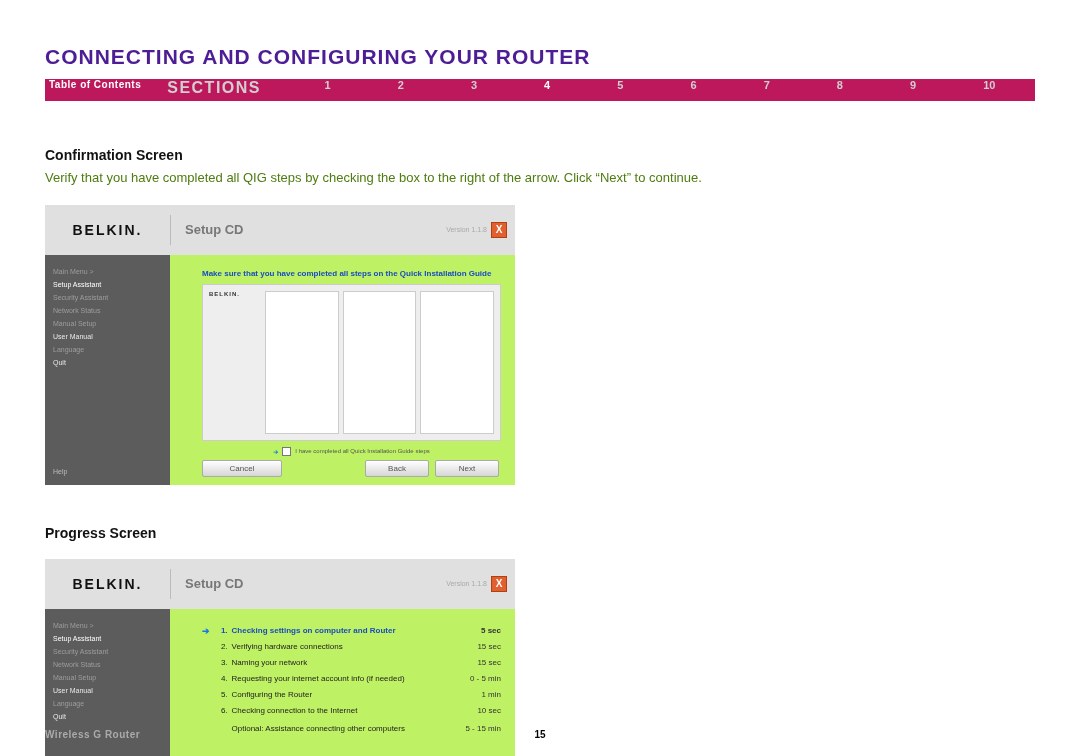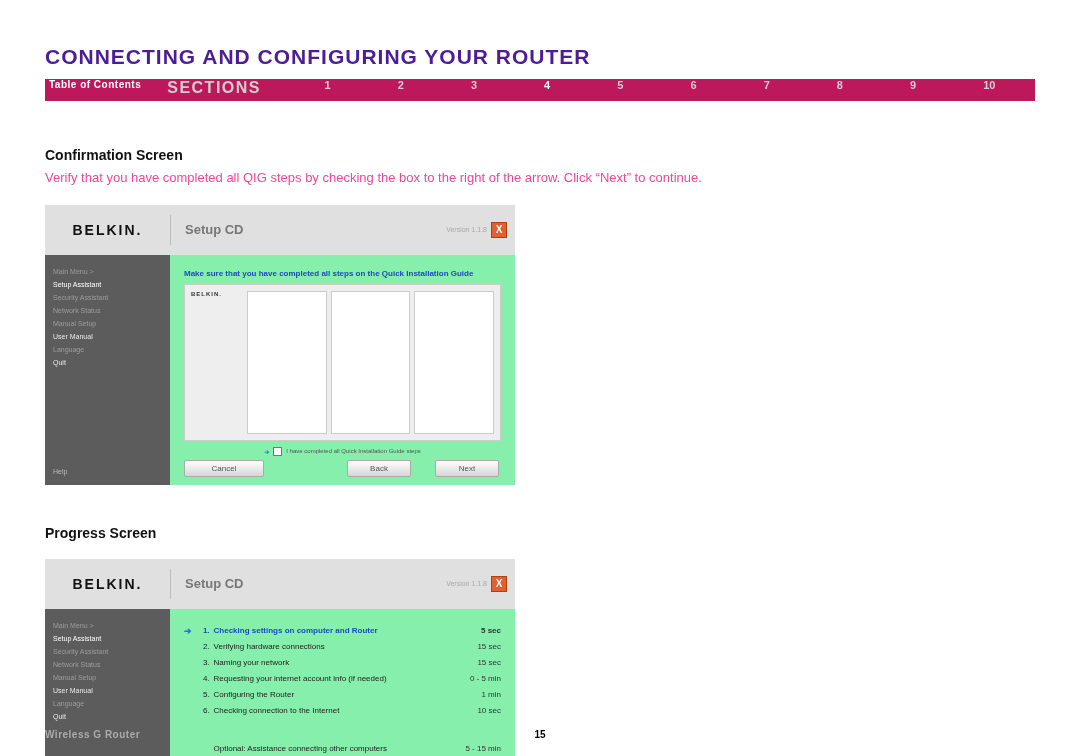--- a/index.html
+++ b/index.html
@@ -7,55 +7,55 @@
   .title{font-size:21px;font-weight:700;letter-spacing:1px;color:#4c1d95;margin-bottom:10px;}
   .navbar{background:#be185d;color:#fff;height:22px;display:flex;align-items:flex-start;font-size:10px;}
   .navbar .toc{padding:0 8px 0 4px;letter-spacing:0.5px;font-weight:600;}
   .navbar .sections{font-size:16px;letter-spacing:1.5px;font-weight:700;color:#d0d0d0;padding-left:18px;}
   .navbar .nums{display:flex;flex:1;justify-content:space-around;padding:0 6px 0 30px;font-size:11px;font-weight:600;}
   .navbar .nums span{color:#d0d0d0;}
   .navbar .nums span.active{color:#fff;font-weight:700;}
   .cols{display:flex;gap:40px;margin-top:46px;flex-direction:column;}
   .col{flex:1;}
   .sub{font-weight:700;font-size:14px;margin-bottom:6px;color:#111;}
-  .body{font-size:13px;line-height:1.35;color:#ec4899;}
+  .body{font-size:13px;line-height:1.35;color:#4d7c0f;}
   .shot{margin-top:18px;border:0;background:#fff;width:470px;height:280px;position:relative;box-sizing:border-box;overflow:hidden;}
   .shot .topbar{height:50px;background:#e0e0e0;display:flex;align-items:center;}
   .shot .logo{width:125px;font-weight:900;letter-spacing:2px;color:#111;text-align:center;font-size:14px;}
   .shot .setupcd{flex:1;color:#777;font-weight:600;font-size:13px;padding-left:14px;border-left:1px solid #bbb;height:30px;display:flex;align-items:center;}
   .shot .ver{color:#aaa;font-size:7px;margin-right:4px;}
   .shot .closex{width:14px;height:14px;background:#e06030;border:1px solid #b04010;margin-right:8px;display:flex;align-items:center;justify-content:center;color:#fff;font-size:10px;font-weight:700;}
   .shot .main{display:flex;height:230px;}
   .shot .side{width:125px;background:#5c5c5c;color:#aaa;font-size:7px;padding:10px 0 0 8px;box-sizing:border-box;display:flex;flex-direction:column;}
   .shot .side .item{padding:3px 0;color:#9d9d9d;}
   .shot .side .item.sel{color:#fff;}
   .shot .side .item.white{color:#e8e8e8;}
   .shot .side .help{margin-top:auto;padding-bottom:10px;color:#bbb;}
-  .shot .content{flex:1;background:#86efac;padding:14px 14px 8px 14px;box-sizing:border-box;display:flex;flex-direction:column;position:relative;}
+  .shot .content{flex:1;background:#bef264;padding:14px 14px 8px 32px;box-sizing:border-box;display:flex;flex-direction:column;position:relative;}
   .inst{color:#1a4cc0;font-size:8px;font-weight:600;margin-bottom:6px;}
   .qigpic{flex:1;background:#eee;border:1px solid #ccc;margin-bottom:6px;display:flex;padding:6px;gap:6px;}
   .qigpic .hlogo{width:50px;font-size:6px;font-weight:900;letter-spacing:1px;color:#333;}
   .qigpic .htxt{flex:1;font-size:5px;color:#555;display:flex;gap:4px;}
   .qigpic .steppic{flex:1;background:#fff;border:1px solid #ccc;}
   .chkrow{display:flex;align-items:center;gap:4px;font-size:6px;color:#555;justify-content:center;margin-bottom:4px;}
   .chkrow .arrow{color:#1a77e0;font-weight:900;}
   .chkrow .cb{width:7px;height:7px;border:1px solid #777;background:#fff;}
-  .btnrow{display:flex;gap:24px;justify-content:flex-end;padding-right:2px;}
+  .btnrow{display:flex;gap:6px;justify-content:flex-end;padding-right:2px;}
   .btnrow .b{font-size:8px;color:#555;background:linear-gradient(#fff,#d6d6d6);border:1px solid #aaa;border-radius:2px;padding:3px 0;text-align:center;}
   .btnrow .cancel{width:78px;margin-right:auto;}
   .btnrow .back{width:62px;}
   .btnrow .next{width:62px;}
   .prog{font-size:8px;color:#222;}
   .prog .row{display:flex;padding:3px 0;}
   .prog .row .n{width:14px;text-align:right;padding-right:4px;}
   .prog .row .t{flex:1;}
   .prog .row .d{width:48px;text-align:right;color:#333;}
   .prog .row.active{color:#1a4cc0;font-weight:600;}
   .prog .arrow2{color:#1a77e0;font-weight:900;font-size:9px;margin-right:4px;}
-  .prog .opt{margin-top:22px;}
+  .prog .opt{margin-top:2px;}
   .btnrow.faded .b{color:#bbb;}
   .footer{position:absolute;left:45px;right:45px;bottom:16px;display:flex;align-items:center;font-size:10px;}
   .footer .prod{color:#aaa;font-weight:600;letter-spacing:0.5px;}
   .footer .pn{position:absolute;left:50%;transform:translateX(-50%);font-weight:700;color:#000;}
 </style>
 </head>
 <body>
 
 <div class="page">
   <div class="title">CONNECTING AND CONFIGURING YOUR ROUTER</div>

